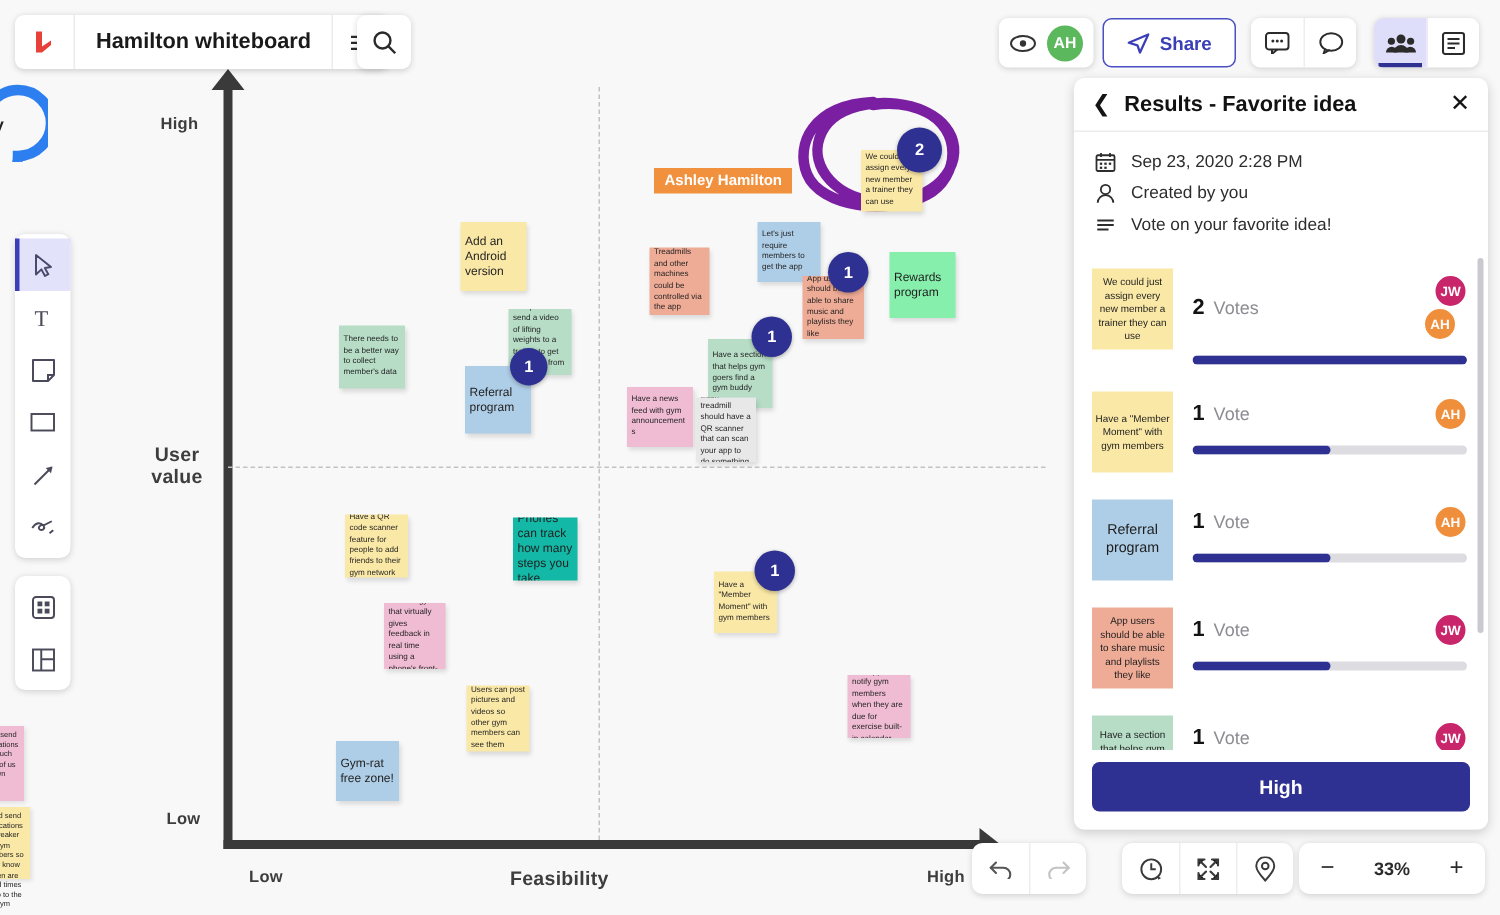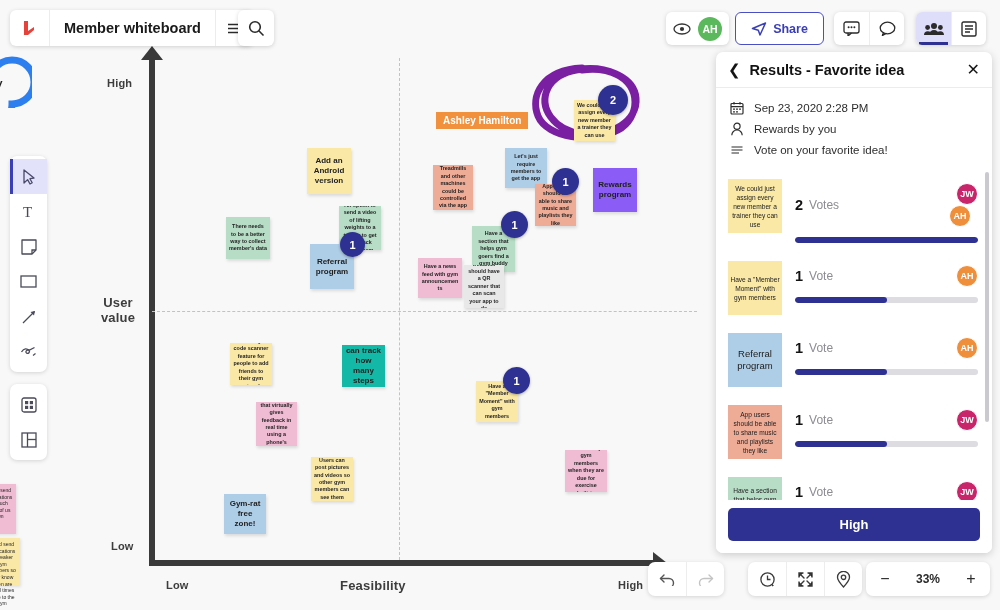--- a/index.html
+++ b/index.html
@@ -39,27 +39,26 @@
   .lbl-user-value { left: 90px; top: 295px; width: 56px; text-align: center;
                     font-size: 13px; line-height: 15px; }
   .lbl-feasibility { left: 340px; top: 578px; font-size: 13px; }
 
   
   .note {
     position: absolute;
     padding: 4px 3px;
     font-size: 5.4px;
     line-height: 7.4px;
-    text-align: center;
+    text-align: left;
     color: #1f1f1f;
     display: flex; align-items: center; justify-content: center;
     box-shadow: 1px 2px 3px rgba(0,0,0,.12);
     overflow: hidden;
     word-break: break-word;
-    font-weight: bold;
   }
   .note.big { font-size: 8px; line-height: 10px; }
 
   
   .vbadge {
     position: absolute; border-radius: 50%;
     background: #2e3192; color: #fff;
     display: flex; align-items: center; justify-content: center;
     font-size: 11px; font-weight: 700;
     box-shadow: 0 1px 3px rgba(0,0,0,.3);
@@ -203,21 +202,21 @@
 
     <div id="notes-layer">
         <div class="note big" style="left: 307px; top: 148px; width: 44px; height: 46px; background: rgb(250, 232, 166);">Add an Android version</div>
         <div class="note" style="left: 226px; top: 217px; width: 44px; height: 42px; background: rgb(183, 221, 198);">There needs to be a better way to collect member's data</div>
         <div class="note" style="left: 339px; top: 206px; width: 42px; height: 44px; background: rgb(183, 221, 198);">An option to send a video of lifting weights to a trainer to get feedback from them</div>
         <div class="note big" style="left: 310px; top: 244px; width: 44px; height: 45px; background: rgb(174, 205, 230);">Referral program</div>
         <div class="note" style="left: 433px; top: 165px; width: 40px; height: 45px; background: rgb(238, 171, 150);">Treadmills and other machines could be controlled via the app</div>
         <div class="note" style="left: 505px; top: 148px; width: 42px; height: 40px; background: rgb(174, 205, 230);">Let's just require members to get the app</div>
         <div class="note" style="left: 574px; top: 100px; width: 41px; height: 41px; background: rgb(250, 232, 166);">We could just assign every new member a trainer they can use</div>
         <div class="note" style="left: 535px; top: 184px; width: 41px; height: 42px; background: rgb(238, 171, 150);">App users should be able to share music and playlists they like</div>
-        <div class="note big" style="left: 593px; top: 168px; width: 44px; height: 44px; background: #8b5cf6;">Rewards program</div>
+        <div class="note big" style="left: 593px; top: 168px; width: 44px; height: 44px; background: #86efac;">Rewards program</div>
         <div class="note" style="left: 472px; top: 226px; width: 43px; height: 46px; background: rgb(183, 221, 198);">Have a section that helps gym goers find a gym buddy</div>
         <div class="note" style="left: 418px; top: 258px; width: 44px; height: 40px; background: rgb(240, 188, 211);">Have a news feed with gym announcements</div>
         <div class="note" style="left: 464px; top: 265px; width: 40px; height: 43px; background: rgb(232, 232, 232);">Each treadmill should have a QR scanner that can scan your app to do something</div>
         <div class="note" style="left: 230px; top: 343px; width: 42px; height: 42px; background: rgb(250, 232, 166);">Have a QR code scanner feature for people to add friends to their gym network</div>
         <div class="note big" style="left: 342px; top: 345px; width: 43px; height: 42px; background: #14b8a6;">Phones can track how many steps you take</div>
         <div class="note" style="left: 256px; top: 402px; width: 41px; height: 44px; background: rgb(240, 188, 211);">Create a technology that virtually gives feedback in real time using a phone's front-facing camera</div>
         <div class="note" style="left: 311px; top: 457px; width: 42px; height: 44px; background: rgb(250, 232, 166);">Users can post pictures and videos so other gym members can see them</div>
         <div class="note big" style="left: 224px; top: 494px; width: 42px; height: 40px; background: rgb(174, 205, 230);">Gym-rat free zone!</div>
         <div class="note" style="left: 476px; top: 381px; width: 42px; height: 41px; background: rgb(250, 232, 166);">Have a "Member Moment" with gym members</div>
         <div class="note" style="left: 565px; top: 450px; width: 42px; height: 42px; background: rgb(240, 188, 211);">The app could notify gym members when they are due for exercise built-in calendar</div>
@@ -231,21 +230,21 @@
         <div class="vbadge" style="left: 503px; top: 367px; width: 27px; height: 27px;">1</div>
       </div>
   </div>
 
   <div class="topbar-group" id="title-bar">
     <div class="logo-cell">
       <svg width="15" height="17" viewBox="0 0 15 17">
           <path d="M2 1 h4 v10 l6 -4 v3 l-6 5 h-4 z" fill="#e8413a"></path>
         </svg>
     </div>
-    <div class="board-title">Member whiteboard</div>
+    <div class="board-title">Hamilton whiteboard</div>
     <div class="menu-cell">
       <svg width="15" height="11">
           <g stroke="#2a2a2a" stroke-width="1.5">
             <line x1="1" y1="1.5" x2="14" y2="1.5"></line>
             <line x1="1" y1="5.5" x2="14" y2="5.5"></line>
             <line x1="1" y1="9.5" x2="14" y2="9.5"></line>
           </g>
         </svg>
     </div>
   </div>
@@ -450,21 +449,21 @@
               <rect x="6.2" y="10.1" width="1.6" height="1.5"></rect>
             </g>
           </svg>
         <span>Sep 23, 2020 2:28 PM</span>
       </div>
       <div class="meta-row">
         <svg width="14" height="14">
             <circle cx="7" cy="4.3" r="3.1" fill="none" stroke="#2d2d2d" stroke-width="1.2"></circle>
             <path d="M1.8 13.2 a5.2 5.2 0 0 1 10.4 0" fill="none" stroke="#2d2d2d" stroke-width="1.2"></path>
           </svg>
-        <span>Rewards by you</span>
+        <span>Created by you</span>
       </div>
       <div class="meta-row">
         <svg width="14" height="14">
             <g stroke="#2d2d2d" stroke-width="1.2">
               <line x1="1.5" y1="4" x2="12.5" y2="4"></line>
               <line x1="1.5" y1="7" x2="12.5" y2="7"></line>
               <line x1="1.5" y1="10" x2="9" y2="10"></line>
             </g>
           </svg>
         <span>Vote on your favorite idea!</span>

